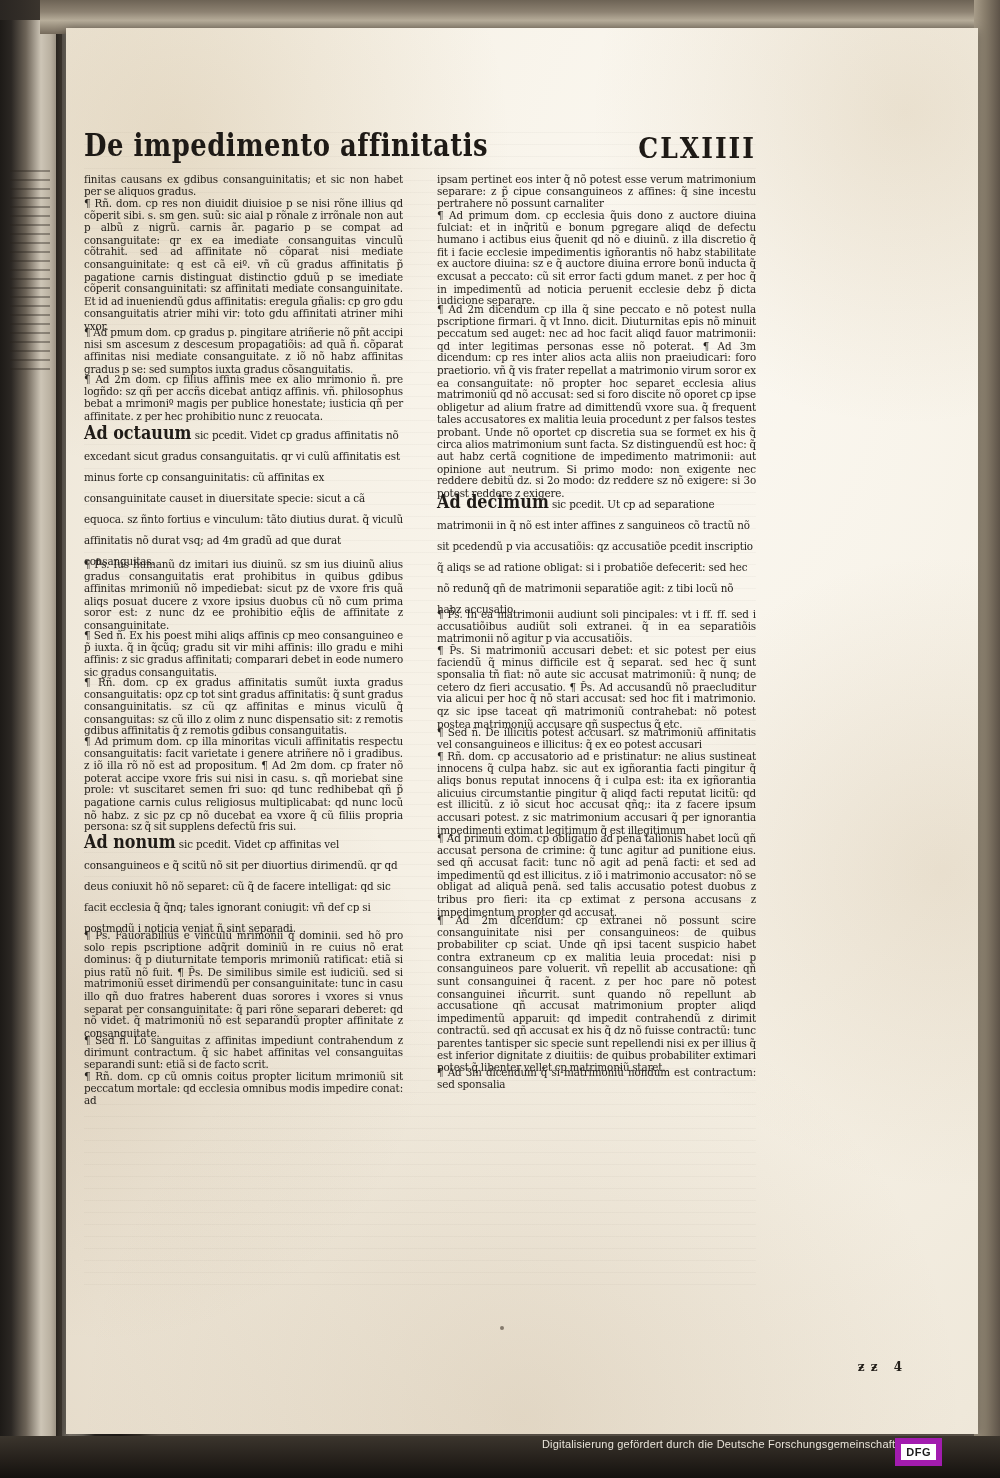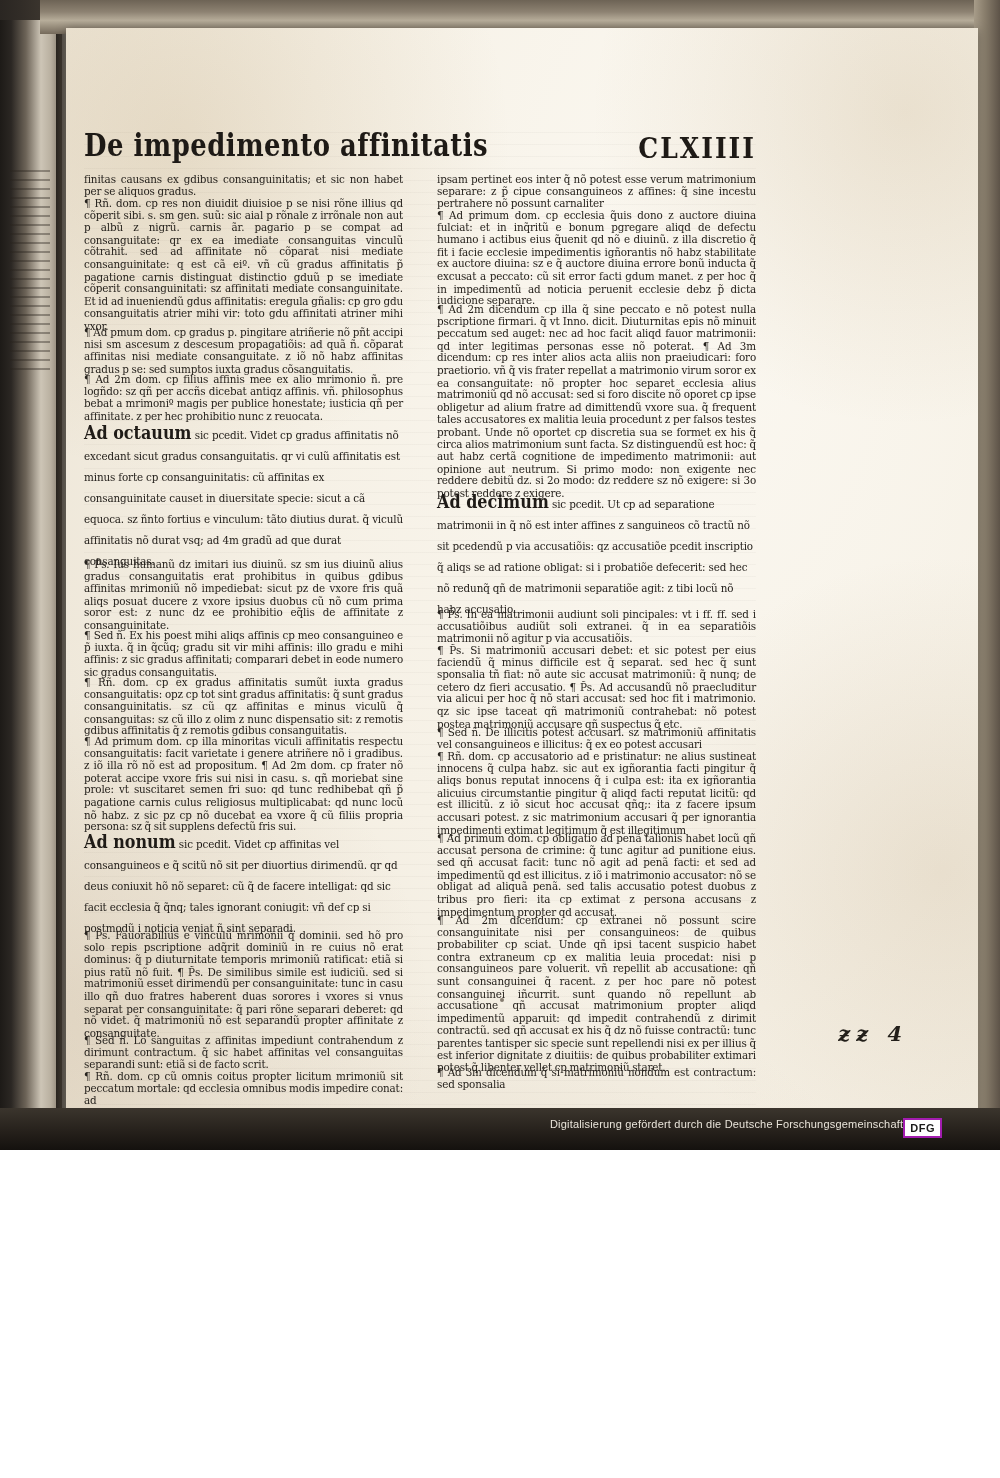--- a/index.html
+++ b/index.html
@@ -10,21 +10,21 @@
   body {
     width: 1000px;
     height: 1478px;
     overflow: hidden;
     font-family: "DejaVu Serif", serif;
   }
 
   #page {
     position: relative;
     width: 1000px;
-    height: 1150px;
+    height: 1478px;
     background: #f0ece2;
     overflow: hidden;
   }
 
   
   .backdrop {
     position: absolute;
     inset: 0;
     background:
       linear-gradient(90deg,#2a2622 0%, #312c27 2%, #3a342d 4%, #d8d2c6 5.5%, #cfc8ba 7%, #2e2a25 9.5%, #241f1b 12%, #3c352d 14%, #5a5248 15%, #6b6257 16%),
@@ -179,25 +179,24 @@
   .subhead .runin {
     font-size: 10.4px;
     font-weight: 400;
     letter-spacing: -0.15px;
   }
 
   .signature {
     position: absolute;
     right: 92px;
     bottom: 104px;
-    font-size: 21px;
+    font-size: 12px;
     font-weight: 700;
     letter-spacing: 6px;
     color: #231f1a;
-    font-style: italic;
   }
 
   .centre-dot {
     position: absolute;
     left: 50%;
     bottom: 148px;
     width: 4px;
     height: 4px;
     border-radius: 50%;
     background: #6b6054;
@@ -220,21 +219,21 @@
     letter-spacing: .2px;
   }
   .dfg-logo {
     background: #ffffff;
     color: #1b1b1b;
     font-family: "Liberation Sans", sans-serif;
     font-weight: 700;
     font-size: 11px;
     letter-spacing: .5px;
     padding: 2px 5px 2px 5px;
-    border: 2px solid #a21caf;
+    border: 6px solid #a21caf;
   }
 
   
   .bleed {
     position:absolute;
     left: 84px; top: 132px;
     width: 672px; height: 1160px;
     pointer-events:none;
     opacity:.06;
     background: repeating-linear-gradient(180deg, rgba(40,30,20,.5) 0 1px, transparent 1px 12px);

